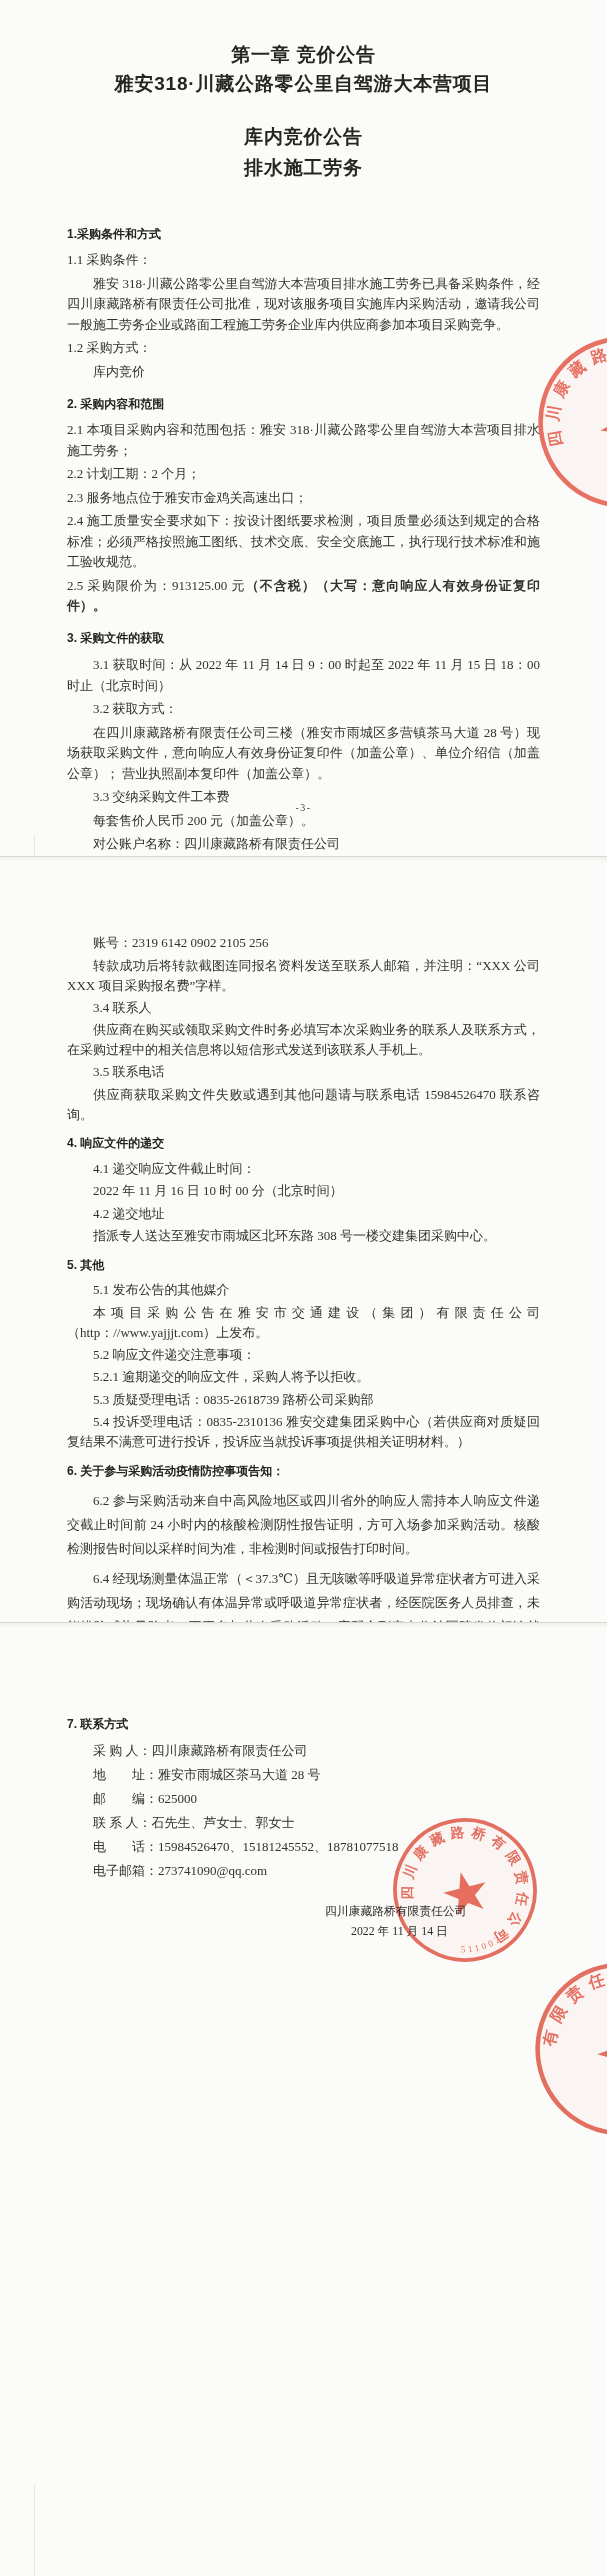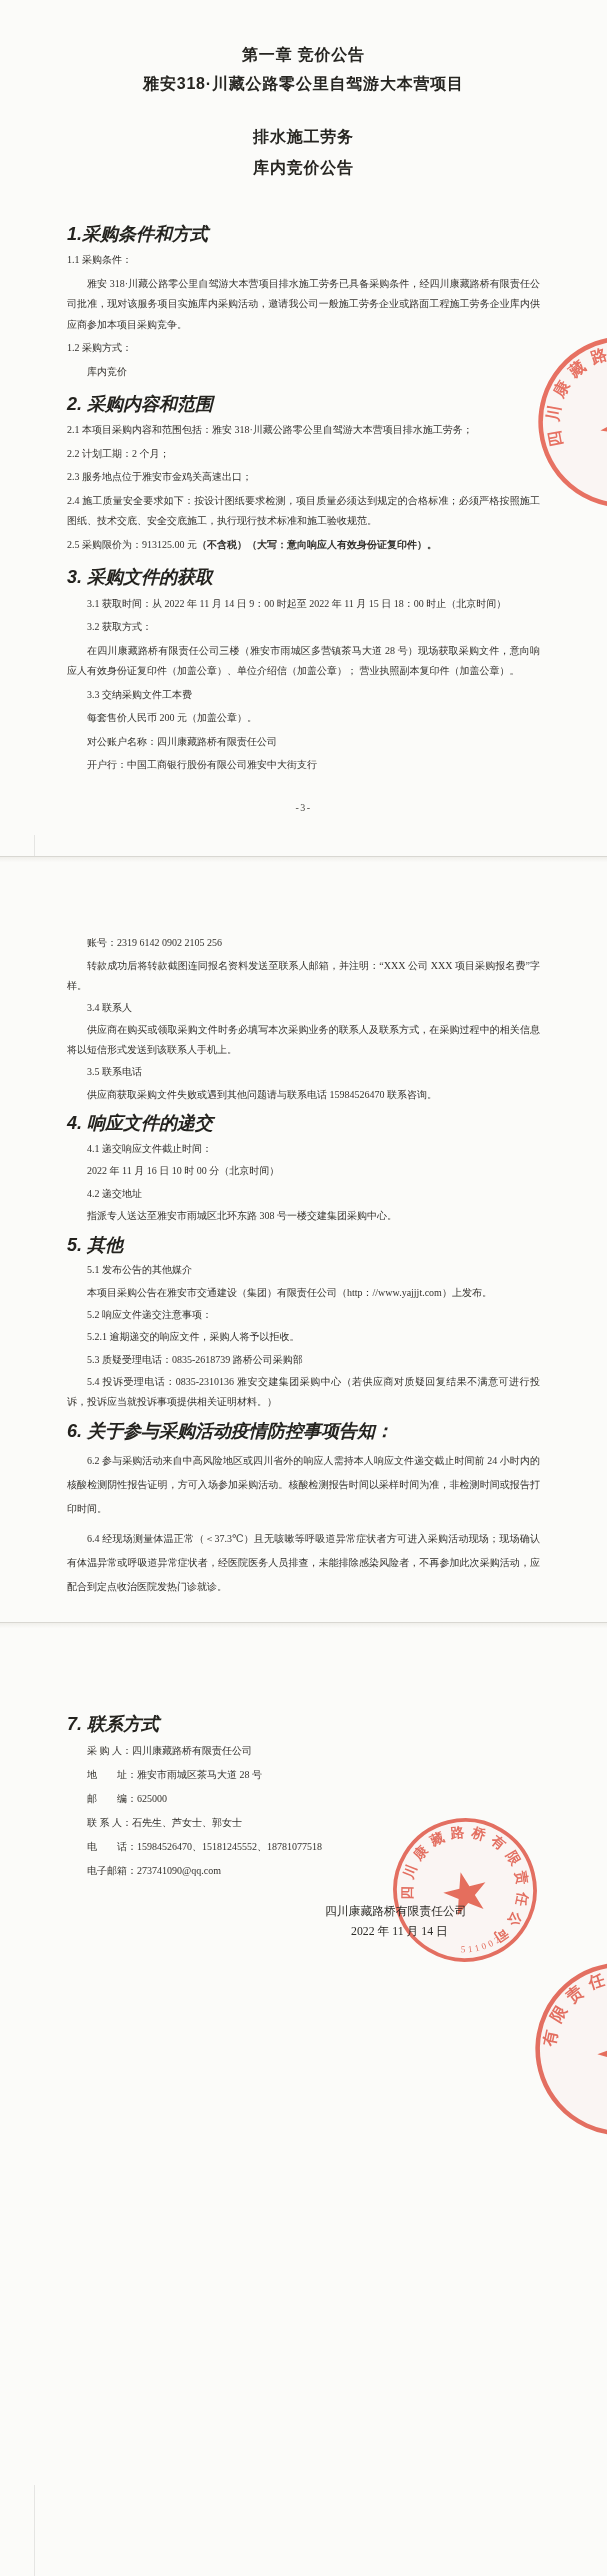--- a/index.html
+++ b/index.html
@@ -12,30 +12,30 @@
   #p2{top:856px;height:859px;border-top:0.8px solid #d8d7d2;
       background:linear-gradient(#f0efeb,#fbfbf9 5.3px);}
   #p3{top:1622px;height:862px;border-top:0.8px solid #d8d7d2;
       background:linear-gradient(#f0efeb,#fbfbf9 5.3px);}
   .content{position:relative;padding:0 67px;z-index:1;}
   #p1 .content{padding-top:43px;}
   #p2 .content{padding-top:74px;}
   #p3 .content{padding-top:79px;}
 
   .chapter,.ptitle,.subtitle{text-align:center;font-family:"Liberation Sans","DejaVu Sans",sans-serif;
-      font-weight:700;font-size:16px;line-height:23px;color:#262521;letter-spacing:0.8px;}
+      font-weight:700;font-size:19px;line-height:23px;color:#262521;letter-spacing:0.8px;}
   .ptitle{margin-top:6px;}
   .ptitle + .subtitle{margin-top:30px;}
   .subtitle + .subtitle{margin-top:7.6px;}
 
   .sec{font-family:"Liberation Sans","DejaVu Sans",sans-serif;font-weight:700;
-       font-size:18px;line-height:23px;margin:10.6px 0 4.6px;color:#24231f;font-style:italic;}
+       font-size:12px;line-height:23px;margin:10.6px 0 4.6px;color:#24231f;}
   .subtitle + .sec{margin-top:44px;}
 
-  .item,.para,.para6,.crow{font-size:10px;line-height:20.5px;margin:3px 0;text-align:justify;}
+  .item,.para,.para6,.crow{font-size:13px;line-height:20.5px;margin:3px 0;text-align:justify;}
   .para{text-indent:2em;}
   .para6{text-indent:2em;line-height:24px;margin:6px 0;}
   .crow{margin-left:2em;line-height:21px;}
   #p2 .item,#p2 .para{line-height:20px;margin:2.3px 0;}
   #p2 .sec{margin:7.6px 0 3.8px;}
 
   .u{text-underline-offset:2.3px;}
   .b{font-weight:700;}
 
   .pagenum{position:absolute;left:0;width:100%;text-align:center;font-size:10px;
@@ -62,22 +62,22 @@
 </head>
 <body>
 
 <div class="scan">
   <div class="scan-edge-line"></div>
 
   <div class="page" id="p1">
     <div class="content">
         <div class="chapter"><span>第一章  竞价公告</span></div>
         <div class="ptitle"><span>雅安318·川藏公路零公里自驾游大本营项目</span></div>
+        <div class="subtitle"><span>库内竞价公告</span></div>
         <div class="subtitle"><span>排水施工劳务</span></div>
-        <div class="subtitle"><span>库内竞价公告</span></div>
         <div class="sec"><span>1.采购条件和方式</span></div>
         <div class="item"><span>1.1 采购条件：</span></div>
         <div class="para"><span>雅安 318·川藏公路零公里自驾游大本营项目排水施工劳务已具备采购条件，经四川康藏路桥有限责任公司批准，现对该服务项目实施库内采购活动，邀请我公司一般施工劳务企业或路面工程施工劳务企业库内供应商参加本项目采购竞争。</span></div>
         <div class="item"><span>1.2 采购方式：</span></div>
         <div class="para"><span>库内竞价</span></div>
         <div class="sec"><span>2. 采购内容和范围</span></div>
         <div class="item"><span>2.1 本项目采购内容和范围包括：雅安 318·川藏公路零公里自驾游大本营项目排水施工劳务；</span></div>
         <div class="item"><span>2.2 计划工期：2 个月；</span></div>
         <div class="item"><span>2.3 服务地点位于</span><span class="u">雅安市金鸡关高速出口</span><span>；</span></div>
         <div class="item"><span>2.4 施工质量安全要求如下：按设计图纸要求检测，项目质量必须达到规定的合格标准；必须严格按照施工图纸、技术交底、安全交底施工，执行现行技术标准和施工验收规范。</span></div>

